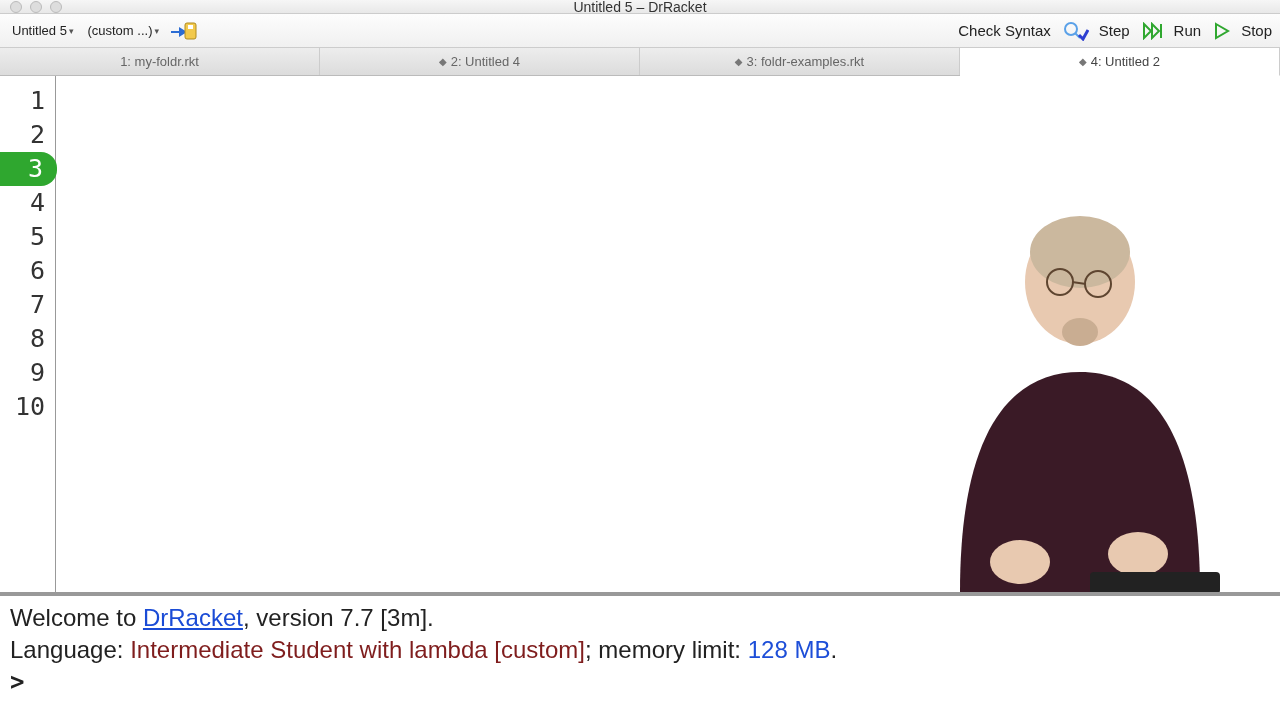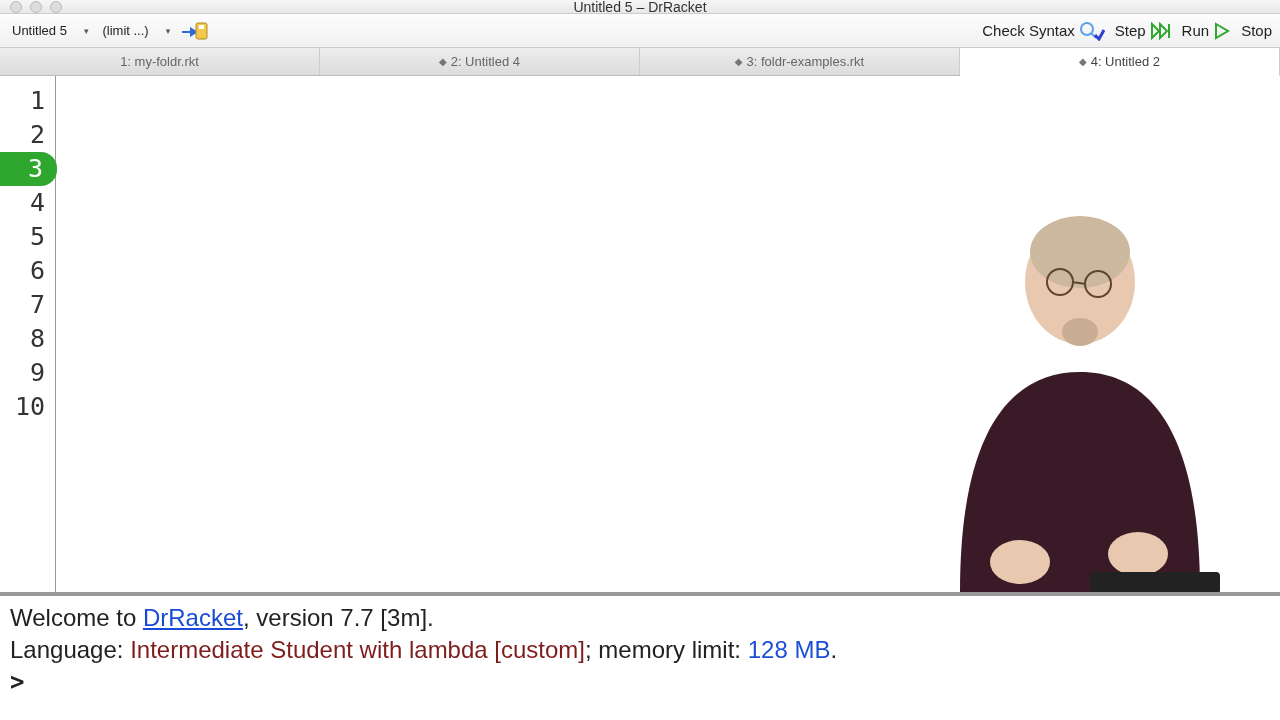--- a/index.html
+++ b/index.html
@@ -47,34 +47,34 @@
   }
   .tb-left { display: flex; align-items: center; gap: 6px; }
   .tb-right { margin-left: auto; display: flex; align-items: center; gap: 10px; }
   .tb-menu {
     font-size: 13px;
     color: #222;
     padding: 2px 4px;
     cursor: pointer;
     display: flex;
     align-items: center;
-    gap: 17px;
+    gap: 2px;
   }
   .tb-menu .caret {
     font-size: 9px;
     color: #555;
   }
   .tb-icon { display: inline-flex; align-items: center; cursor: pointer; }
   .tb-btn {
     font-size: 15px;
     color: #222;
     cursor: pointer;
     display: flex;
     align-items: center;
-    gap: 4px;
+    gap: 12px;
   }
   .tabs {
     height: 28px;
     background: #0f766e;
     display: flex;
     border-bottom: 1px solid #bbb;
   }
   .tab {
     flex: 1;
     display: flex;
@@ -172,21 +172,21 @@
   <div class="window-title">Untitled 5 – DrRacket</div>
 </div>
 
 <div class="toolbar">
   <div class="tb-left">
     <div class="tb-menu">
       <span>Untitled 5</span>
       <span class="caret">▾</span>
     </div>
     <div class="tb-menu">
-      <span>(limit ...)</span>
+      <span>(custom ...)</span>
       <span class="caret">▾</span>
     </div>
     <span class="tb-icon">
       <svg width="28" height="22" viewBox="0 0 28 22">
         <path d="M2 11 L10 11 L10 7 L18 12 L10 17 L10 13 L2 13 Z" fill="#2b6cd4"></path>
         <rect x="16" y="3" width="11" height="16" rx="2" fill="#f2c94c" stroke="#b08b1f"></rect>
         <rect x="19" y="5" width="5" height="4" fill="#fff"></rect>
       </svg>
     </span>
   </div>

